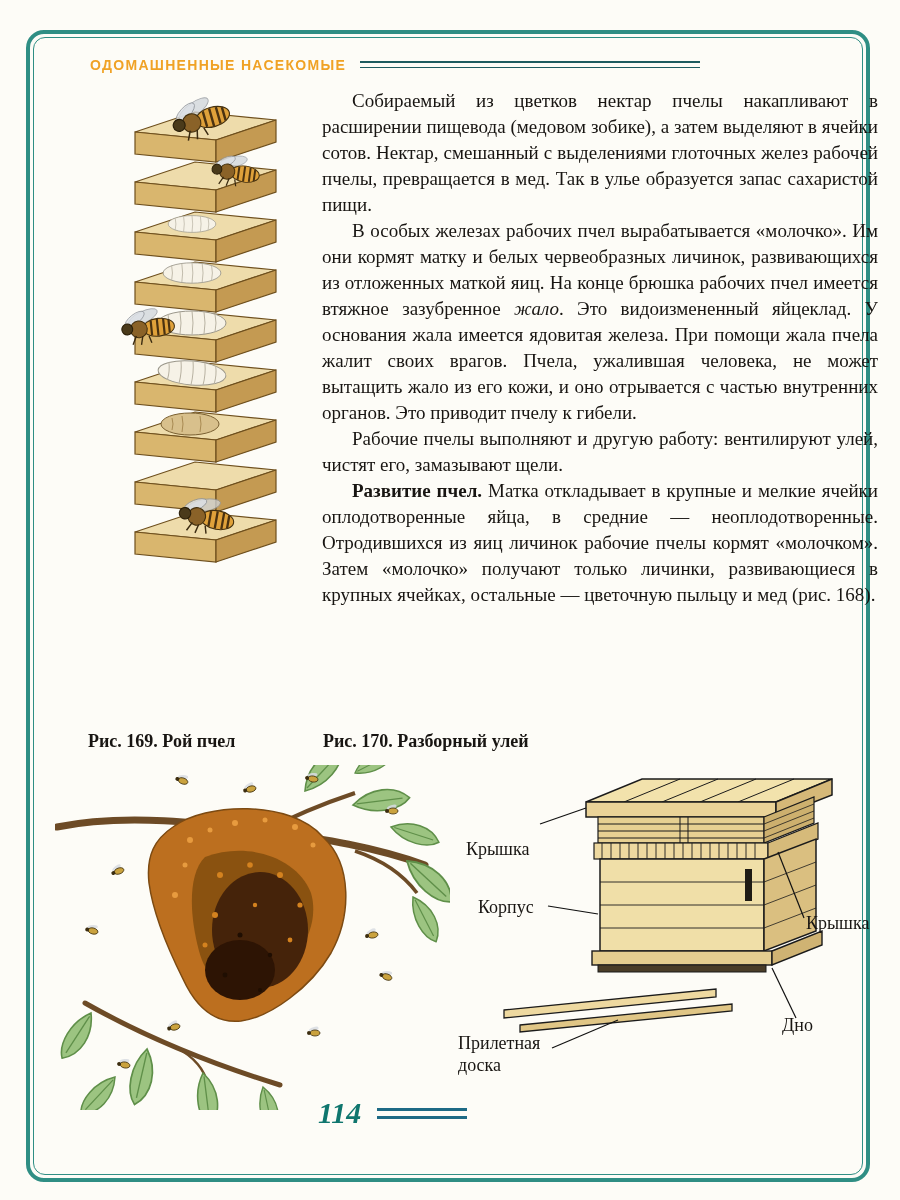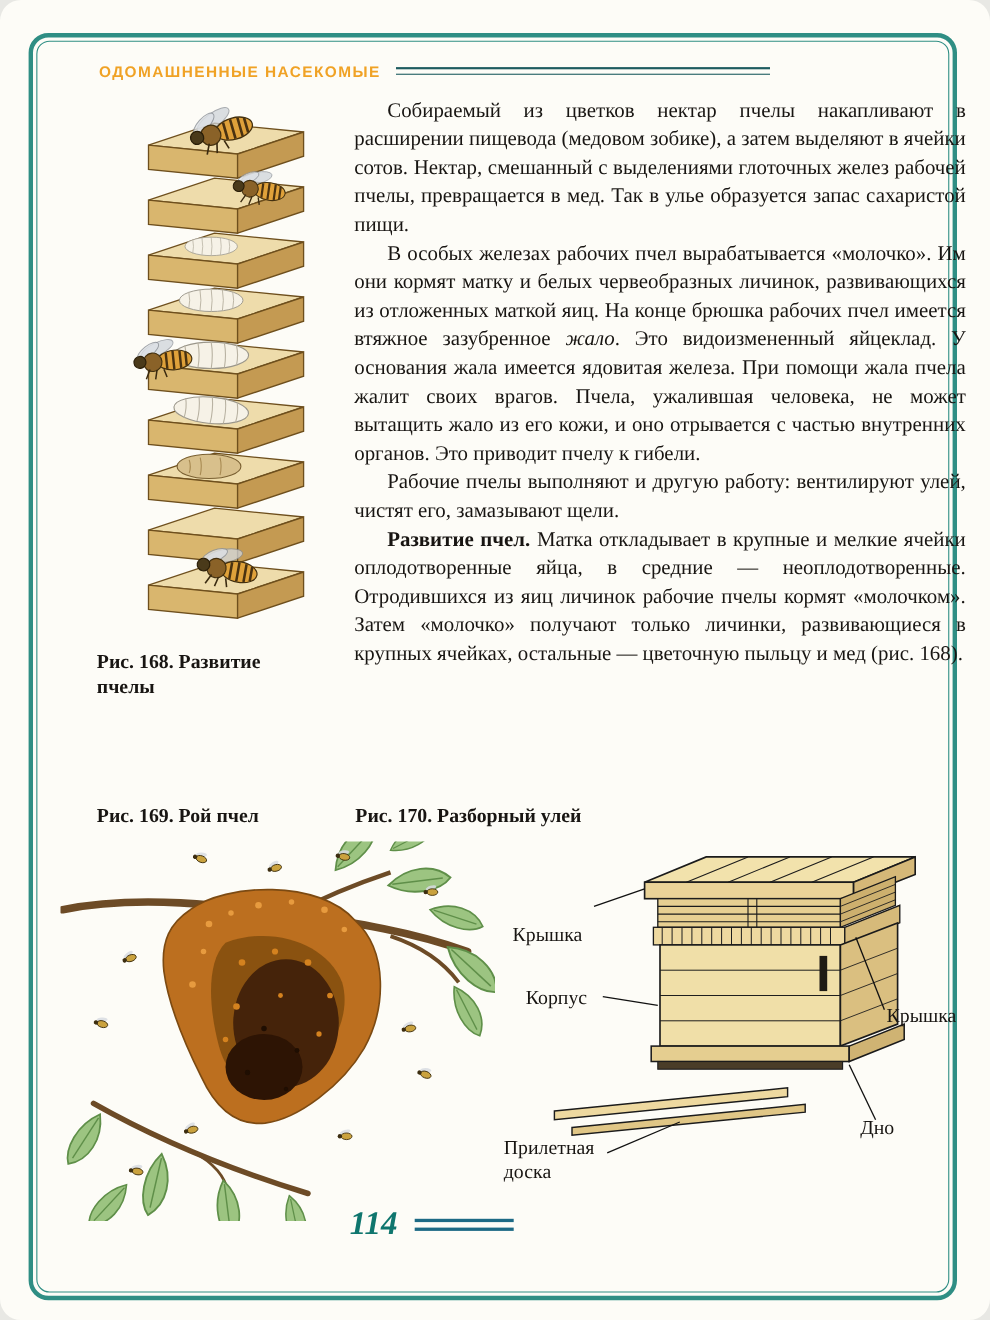--- a/index.html
+++ b/index.html
@@ -1,19 +1,19 @@
 <!DOCTYPE html>
 <html><head>
 <meta charset="utf-8">
 <style>
   html,body { margin:0; padding:0; background:#e8e8e4; }
   .page {
     position:relative; width:900px; height:1200px; margin:0 auto;
     background:#fdfcf7; overflow:hidden;
-    font-family:"Liberation Serif","DejaVu Serif",serif; color:#181512;border-radius:19px;
+    font-family:"Liberation Serif","DejaVu Serif",serif; color:#181512;
   }
   .frame-outer {
     position:absolute; left:26px; top:30px; width:844px; height:1152px;
     border:4px solid #2f8e84; border-radius:18px; box-sizing:border-box;
   }
   .frame-inner {
     position:absolute; left:33px; top:37px; width:830px; height:1138px;
     border:1px solid #2f8e84; border-radius:12px; box-sizing:border-box;
   }
   .header {
@@ -116,21 +116,20 @@
       <path d="M92,326 Q94,332 92,338 M102,324 Q104,332 102,340 M120,324 Q122,332 120,340" stroke="#a88a52" stroke-width="1" fill="none"></path>
     </g>
     <g>
       <use href="#bee" transform="translate(115,30) rotate(-16) scale(1.15)"></use>
       <use href="#bee" transform="translate(150,80) rotate(8) scale(0.95)"></use>
       <use href="#bee" transform="translate(62,237) rotate(-6) scale(1.05)"></use>
       <use href="#bee" transform="translate(120,425) rotate(10) scale(1.1)"></use>
     </g>
   </svg>
 
-  <div class="fig-caption" id="cap168">Рис. 168. Развитие пчелы</div>
 
   <div class="main-text">
     <p class="indent">Собираемый из цветков нектар пчелы накапливают в расширении пищевода (медовом зобике), а затем выделяют в ячейки сотов. Нектар, смешанный с выделениями глоточных желез рабочей пчелы, превращается в мед. Так в улье образуется запас сахаристой пищи.</p>
     <p class="indent"><span>В особых железах рабочих пчел вырабатывается «молочко». Им они кормят матку и белых червеобразных личинок, развивающихся из отложенных маткой яиц. На конце брюшка рабочих пчел имеется втяжное зазубренное </span><span class="em">жало</span><span>. Это видоизмененный яйцеклад. У основания жала имеется ядовитая железа. При помощи жала пчела жалит своих врагов. Пчела, ужалившая человека, не может вытащить жало из его кожи, и оно отрывается с частью внутренних органов. Это приводит пчелу к гибели.</span></p>
     <p class="indent">Рабочие пчелы выполняют и другую работу: вентилируют улей, чистят его, замазывают щели.</p>
     <p class="indent"><span class="bold">Развитие пчел.</span><span> Матка откладывает в крупные и мелкие ячейки оплодотворенные яйца, в средние — неоплодотворенные. Отродившихся из яиц личинок рабочие пчелы кормят «молочком». Затем «молочко» получают только личинки, развивающиеся в крупных ячейках, остальные — цветочную пыльцу и мед (рис. 168).</span></p>
   </div>
 
   <div class="fig-caption" id="cap169">Рис. 169. Рой пчел</div>
   <div class="fig-caption" id="cap170">Рис. 170. Разборный улей</div>

